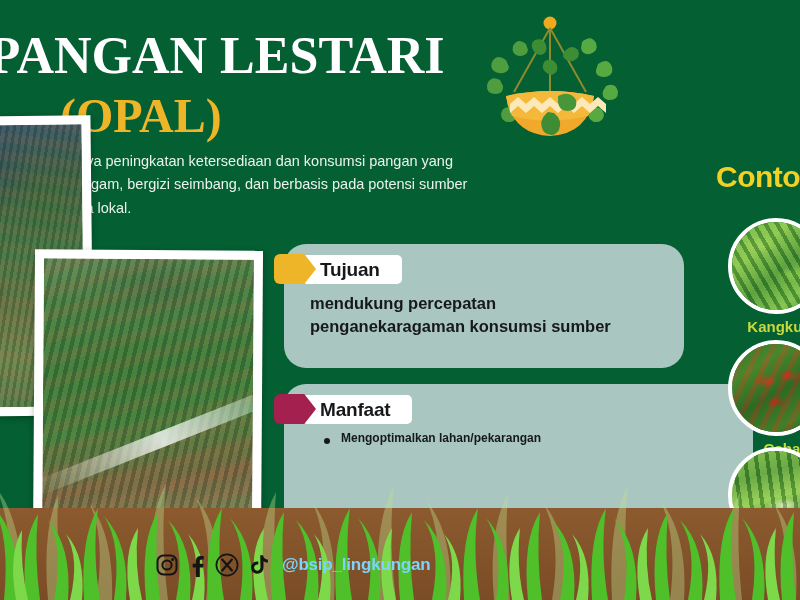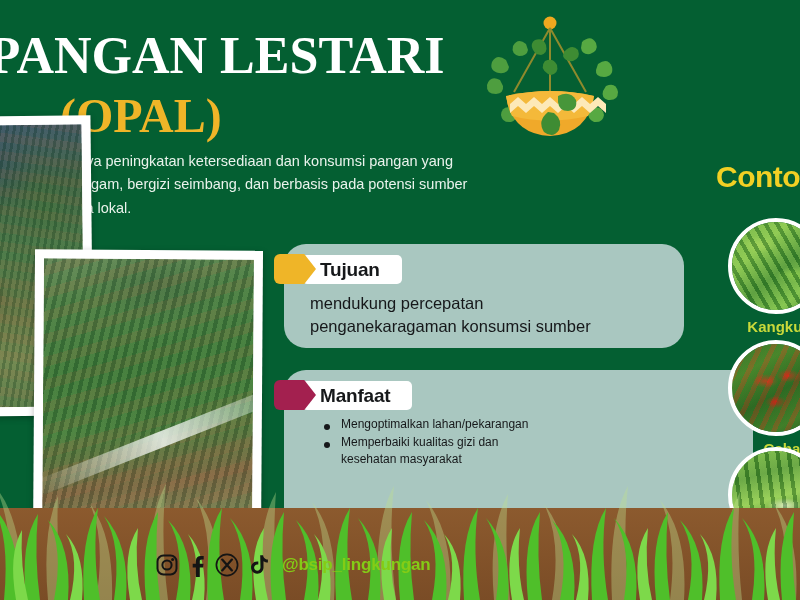--- a/index.html
+++ b/index.html
@@ -117,22 +117,22 @@
     transform: rotate(-22deg);
     z-index: 2;
   }
 
   
   .card {
     position: absolute;
     background: #A9C7C0;
     border-radius: 22px;
   }
-  .card.tujuan  { left: 284px; top: 244px; width: 400px; height: 104px; }
-  .card.manfaat { left: 284px; top: 370px; width: 469px; height: 174px; }
+  .card.tujuan  { left: 284px; top: 244px; width: 400px; height: 124px; }
+  .card.manfaat { left: 284px; top: 384px; width: 469px; height: 174px; }
 
   .tab-row {
     position: absolute;
     left: -10px; top: 10px;
     display: flex; align-items: center;
     height: 30px;
   }
   .tab-chevron {
     width: 42px; height: 30px;
     clip-path: polygon(0 0, 72% 0, 100% 50%, 72% 100%, 0 100%);
@@ -151,21 +151,21 @@
     letter-spacing: -0.2px;
     line-height: 23px;
     white-space: nowrap;
   }
 
   .card-body {
     position: absolute;
     left: 26px; right: 16px; top: 48px;
     color: #16181A;
     font-size: 16.5px;
-    font-weight: normal;
+    font-weight: bold;
     line-height: 1.40;
   }
   .card-body p { white-space: nowrap; }
   .card.manfaat .card-body { left: 40px; top: 46px; font-size: 12px; line-height: 1.42; }
   .bullets { list-style: none; }
   .bullets li {
     position: relative;
     padding-left: 17px;
     margin-bottom: 1px;
   }
@@ -263,21 +263,21 @@
     gap: 5px;
   }
   .social .ic {
     width: 25px; height: 25px;
     display: flex; align-items: center; justify-content: center;
   }
   .handle {
     margin-left: 8px;
     font-size: 17px;
     font-weight: bold;
-    color: #84cc16;
+    color: #7dd3fc;
     letter-spacing: -0.2px;
     white-space: nowrap;
   }
 </style>
 </head>
 <body>
 
 <div id="poster">
 
   <div class="headline">R PANGAN LESTARI</div>
@@ -337,24 +337,20 @@
   </div>
 
   <div class="card manfaat">
     <div class="tab-row">
       <div class="tab-chevron maroon"></div>
       <div class="tab-label">Manfaat</div>
     </div>
     <div class="card-body">
       <ul class="bullets">
         <li>Mengoptimalkan lahan/pekarangan</li>
-        <li>
-          <span>Memperbaiki kualitas gizi dan</span>
-          <span class="cont">kesehatan masyarakat</span>
-        </li>
       </ul>
     </div>
   </div>
 
   <div class="contoh-title">Contoh</div>
 
   <div class="veg-item i0">
     <div class="veg-circle">
         <div class="kangkung"></div>
       </div>

